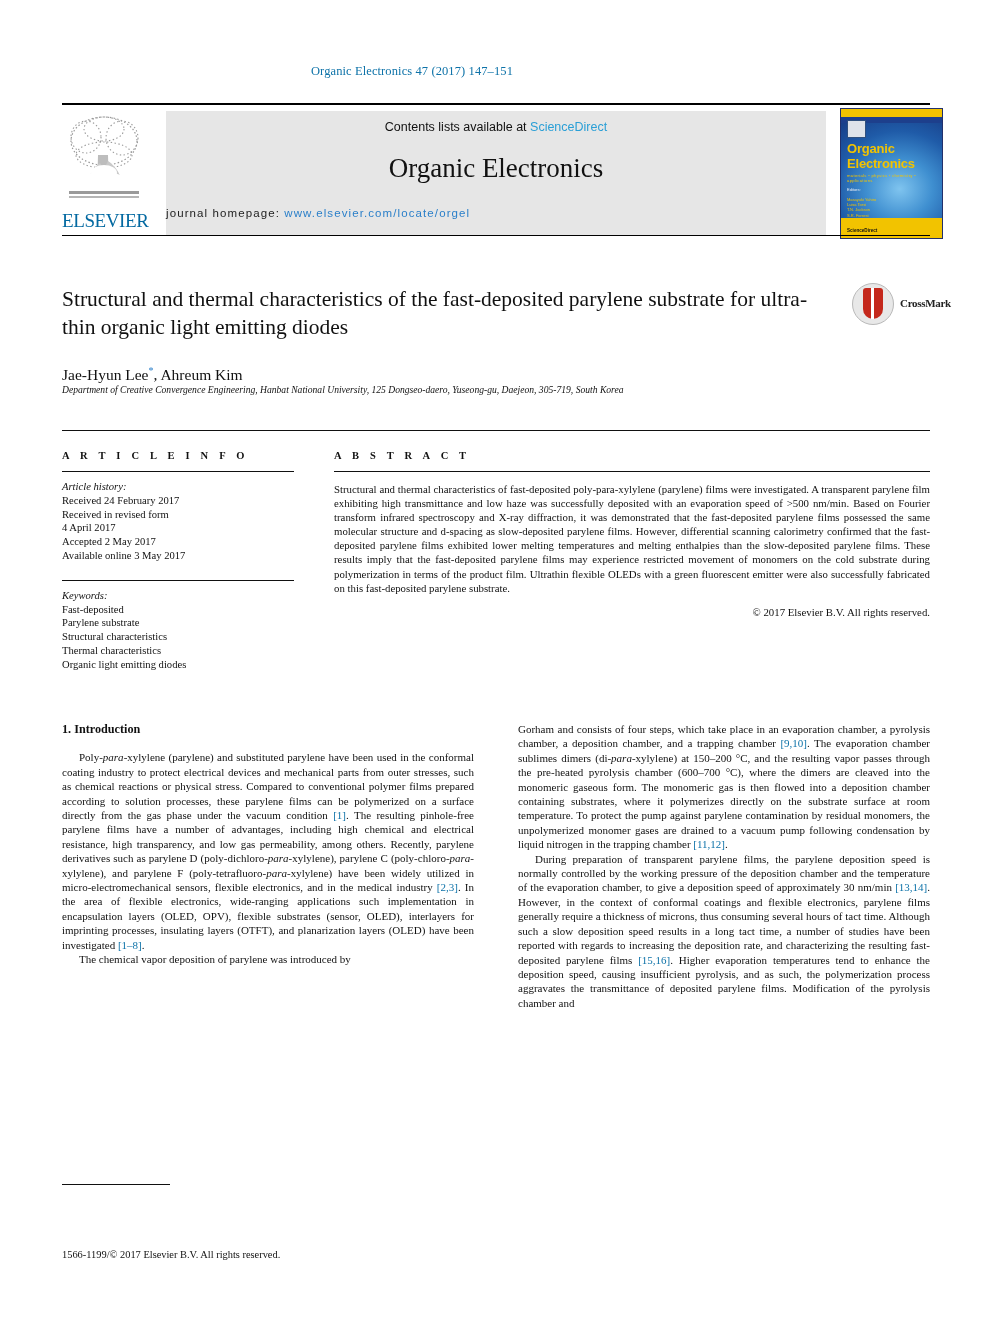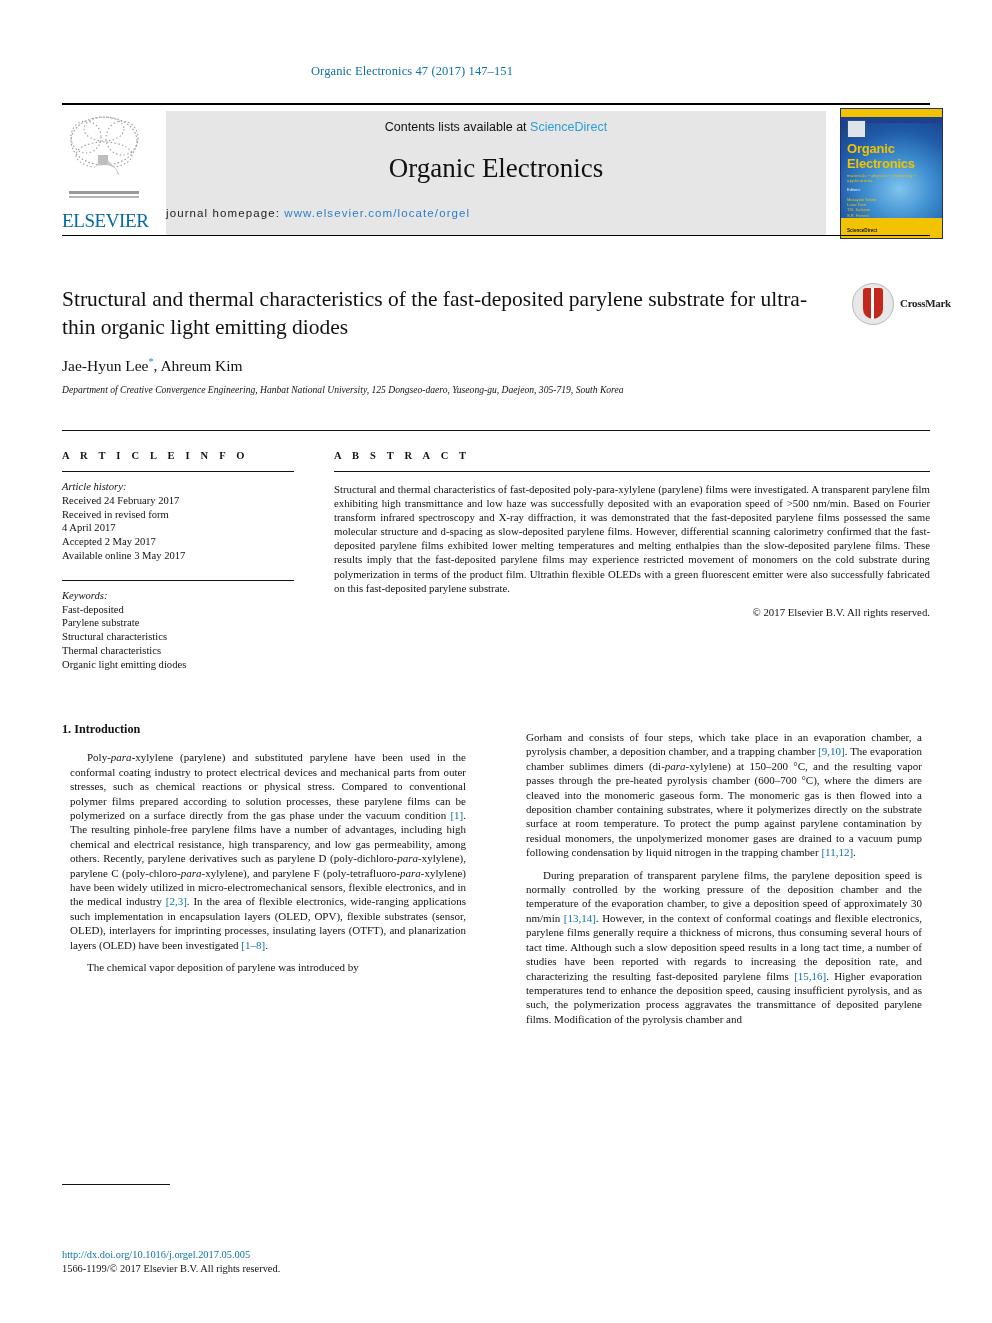--- a/index.html
+++ b/index.html
@@ -235,21 +235,21 @@
     position: absolute;
     left: 48px; top: 14px;
     font-family: "Liberation Serif", serif;
     font-weight: bold;
     font-size: 11px;
     color: #222;
     letter-spacing: -.3px;
   }
   .authors {
     position: absolute;
-    left: 0; top: 71px;
+    left: 0; top: 80px;
     font-family: "Liberation Serif", serif;
     font-size: 15.5px;
     color: #111;
   }
   .authors sup {
     color: #2a7fc9;
     font-size: 10px;
   }
   .affiliation {
     position: absolute;
@@ -346,21 +346,21 @@
     text-align: justify;
   }
   .bcol.left { left: 0; }
   .bcol.right { left: 456px; }
   .h2 {
     font-family: "Liberation Serif", serif;
     font-weight: bold;
     font-size: 12.2px;
     margin: 0 0 14px 0;
   }
-  .para { margin: 8px; text-indent: 17px; }
+  .para { margin: 0; text-indent: 17px; }
   .para + .para { margin-top: 0; }
   .cite { color: #0d72a8; }
   em { font-style: italic; }
 
   
   .footnote {
     position: absolute;
     left: 62px; top: 1190px;
     width: 412px;
     font-family: "Liberation Serif", serif;
@@ -513,17 +513,16 @@
 
     <div class="bcol right">
       <p class="para" style="text-indent:0"><span>Gorham and consists of four steps, which take place in an evaporation chamber, a pyrolysis chamber, a deposition chamber, and a trapping chamber </span><span class="cite">[9,10]</span><span>. The evaporation chamber sublimes dimers (di-</span><em>para</em><span>-xylylene) at 150–200 °C, and the resulting vapor passes through the pre-heated pyrolysis chamber (600–700 °C), where the dimers are cleaved into the monomeric gaseous form. The monomeric gas is then flowed into a deposition chamber containing substrates, where it polymerizes directly on the substrate surface at room temperature. To protect the pump against parylene contamination by residual monomers, the unpolymerized monomer gases are drained to a vacuum pump following condensation by liquid nitrogen in the trapping chamber </span><span class="cite">[11,12]</span><span>.</span></p>
       <p class="para"><span>During preparation of transparent parylene films, the parylene deposition speed is normally controlled by the working pressure of the deposition chamber and the temperature of the evaporation chamber, to give a deposition speed of approximately 30 nm/min </span><span class="cite">[13,14]</span><span>. However, in the context of conformal coatings and flexible electronics, parylene films generally require a thickness of microns, thus consuming several hours of tact time. Although such a slow deposition speed results in a long tact time, a number of studies have been reported with regards to increasing the deposition rate, and characterizing the resulting fast-deposited parylene films </span><span class="cite">[15,16]</span><span>. Higher evaporation temperatures tend to enhance the deposition speed, causing insufficient pyrolysis, and as such, the polymerization process aggravates the transmittance of deposited parylene films. Modification of the pyrolysis chamber and</span></p>
     </div>
   </div>
 
   <div class="footnote-rule"></div>
 
   <div class="footer">
-    <div class="doi">http://dx.doi.org/10.1016/j.orgel.2017.05.005</div>
     <div class="issn">1566-1199/© 2017 Elsevier B.V. All rights reserved.</div>
   </div>
 
 </div>
 
 </body></html>

